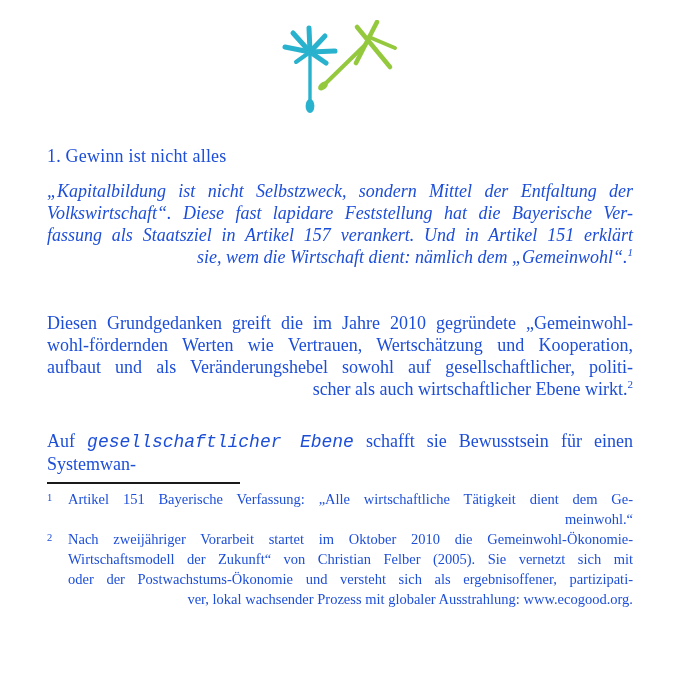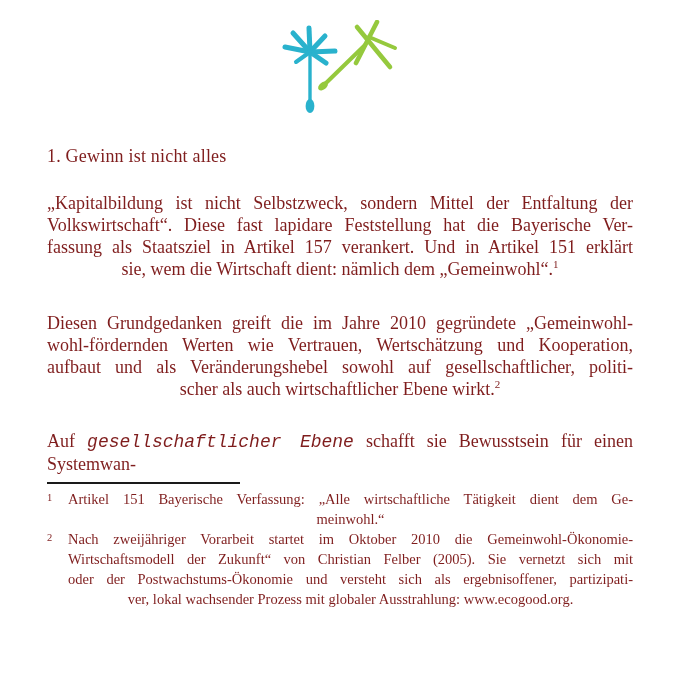--- a/index.html
+++ b/index.html
@@ -7,21 +7,21 @@
     padding: 0;
     background: #ffffff;
   }
   .page {
     position: relative;
     width: 684px;
     height: 679px;
     background: #ffffff;
     overflow: hidden;
     font-family: "Liberation Serif", "DejaVu Serif", serif;
-    color: #7f1d1d;
+    color: #1d4ed8;
   }
   .logo {
     position: absolute;
     left: 277px;
     top: 20px;
     width: 135px;
     height: 102px;
   }
   .content {
     position: absolute;
@@ -39,29 +39,29 @@
     margin: 0;
     letter-spacing: 0.2px;
   }
   .para {
     position: absolute;
     left: 0;
     width: 586px;
     font-size: 18px;
     line-height: 22px;
   }
-  .para-1 { top: 192px; }
+  .para-1 { top: 180px; font-style: italic; }
   .para-2 { top: 312px; }
   .para-3 { top: 430px; }
   .jline {
     text-align: justify;
     text-align-last: justify;
   }
   .lline {
-    text-align: center;
+    text-align: right;
   }
   .italic { font-style: italic; font-family: Liberation Mono, monospace; }
   sup.fnref {
     font-size: 11px;
     line-height: 0;
     vertical-align: super;
   }
   .divider {
     position: absolute;
     left: 47px;

